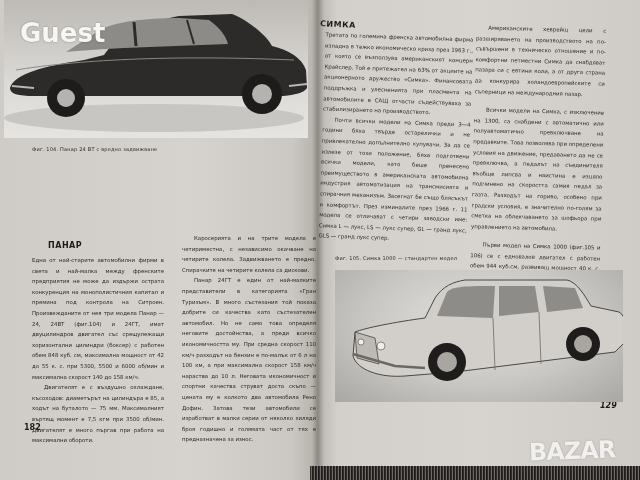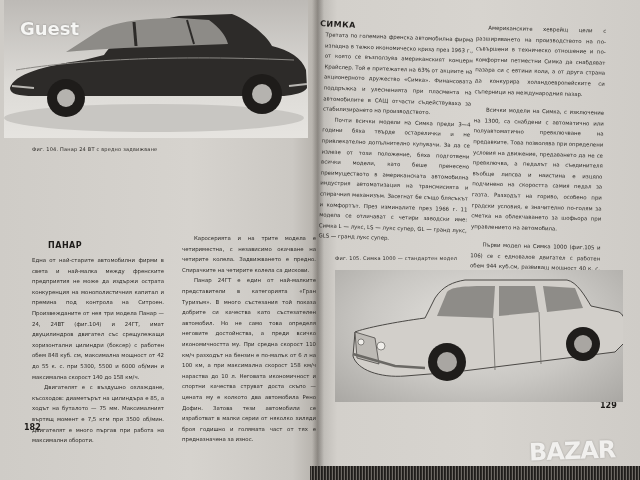--- a/index.html
+++ b/index.html
@@ -43,21 +43,21 @@
     font-size:5.4px; line-height:10.6px; color:#2b2926; text-align:justify;
   }
   .text-block p { margin:0; }
   .text-block p.indent { text-indent:12px; }
   .pageno {
     position:absolute; font-family:"DejaVu Sans", sans-serif; font-weight:bold;
     font-size:8px; color:#1d1b19;
   }
   .watermark-guest {
     position:absolute; left:20px; top:18px;
-    font-family:"DejaVu Sans", sans-serif; font-weight:bold; font-size:18px;
+    font-family:"DejaVu Sans", sans-serif; font-weight:bold; font-size:26px;
     color:#f6f6f4; text-shadow:0 0 2px rgba(0,0,0,0.35);
   }
   .watermark-bazar {
     position:absolute; left:529px; top:437px;
     font-family:"DejaVu Sans", sans-serif; font-weight:bold; font-size:24px;
     color:#f1f0ee; letter-spacing:-1px; transform:rotate(-2deg);
     text-shadow:0 0 2px rgba(0,0,0,0.25);
   }
   .book-edge {
     position:absolute; left:310px; top:466px; width:330px; height:14px;
@@ -114,21 +114,21 @@
   </div>
 
   <div class="text-block" style="left:155px;top:24px;width:130px;transform:rotate(1.5deg);">
     <p class="indent">Американските хеврейщ цели с разширяването на производството на по-съвършени в техническо отношение и по-комфортни петместни Симка да снабдяват пазара си с евтини коли, а от друга страна да конкурира холандоевропейските си съперници на международния пазар.</p>
     <p class="indent" style="margin-top:8px;">Всички модели на Симка, с изключение на 1300, са снабдени с автоматично или полуавтоматично превключване на предавките. Това позволява при определени условия на движение, предаването да не се превключва, а педалът на съединителя въобще липсва и наистина е изцяло подчинено на скоростта самия педал за газта. Разходът на гориво, особено при градски условия, е значително по-голям за сметка на облекчаването за шофьора при управлението на автомобила.</p>
     <p class="indent" style="margin-top:8px;">Първи модел на Симка 1000 (фиг.105 и 106) се с едновалов двигател с работен обем 944 куб.см, развиващ мощност 40 к. с. при 5400 об/мин.</p>
   </div>
 
   <div class="caption" style="left:17px;top:255px;">Фиг. 105. Симка 1000 — стандартен модел</div>
 
-  <div class="pageno" style="left:282px;top:401px;">129</div>
+  <div class="pageno" style="left:282px;top:401px;font-style:italic;">129</div>
 </div>
 
 <div class="photo photo-right">
   <svg width="288" height="132" viewBox="0 0 288 132">
 
     <path d="M20,62 C30,58 60,52 90,48 L100,28 C108,16 118,12 130,10 L232,10 C242,12 250,26 256,36 L284,42 C292,46 292,62 290,72 L280,82 L120,102 L70,106 C45,108 22,100 18,86 Z" fill="#d2cfca" stroke="#4a4845" stroke-width="1"></path>
 
     <path d="M102,46 L112,22 C116,18 122,16 152,16 L160,16 L158,48 Z" fill="#8e8c88"></path>
     <path d="M164,16 L200,16 L204,42 L164,46 Z" fill="#8e8c88"></path>
     <path d="M208,16 L240,18 L248,38 L212,42 Z" fill="#8e8c88"></path>

